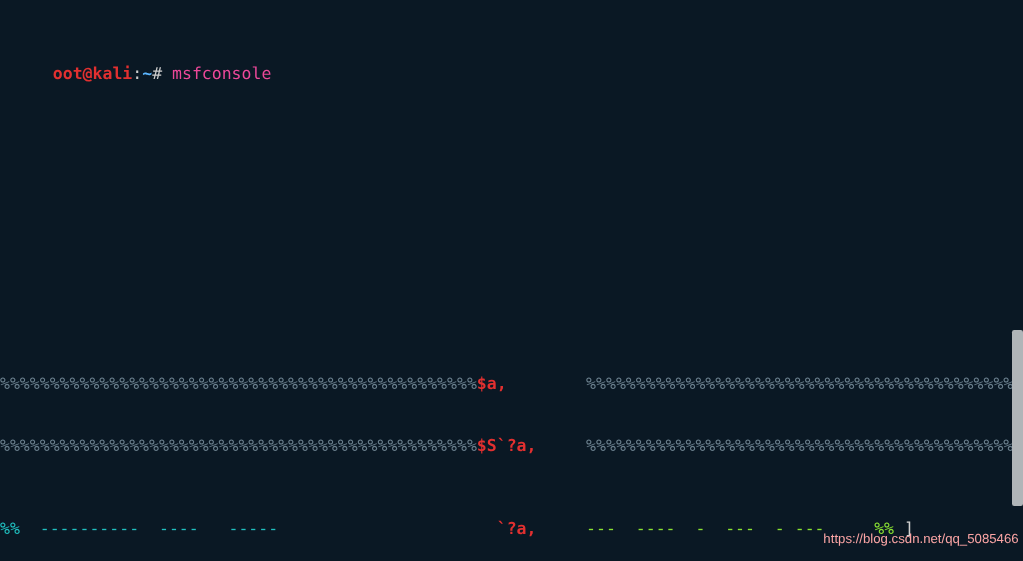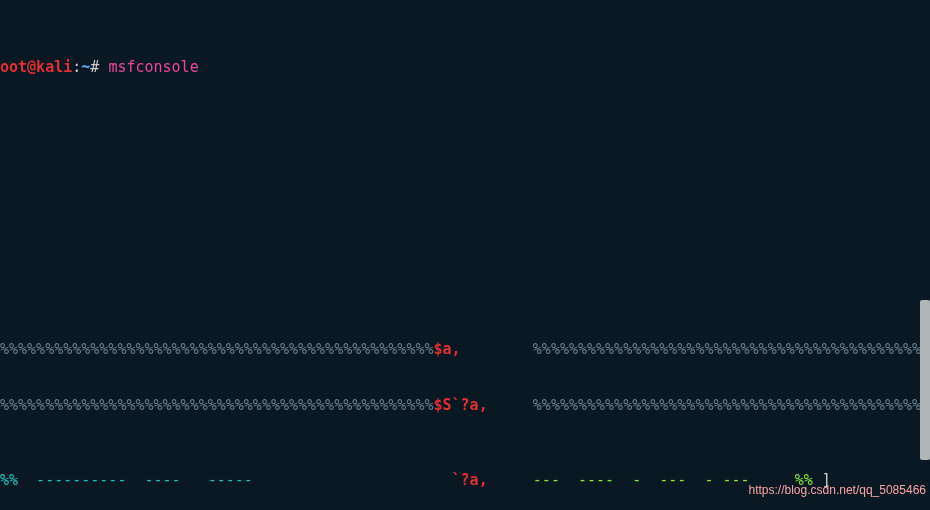--- a/index.html
+++ b/index.html
@@ -19,21 +19,21 @@
     padding: 2px 0 0 0;
     white-space: pre;
   }
   .row { white-space: pre; }
   .redb    { color: #e23030; font-weight: bold; }
   .cyan    { color: #20c0c0; }
   .grey    { color: #6a7f8d; }
   .white   { color: #cfcfcf; }
   .lgreen  { color: #8ae232; }
 
-  .prompt-line .user { color: #e23030; font-weight: bold; }
+  .prompt-line .user { color: #e23030; font-weight: bold; padding-left: 48px; }
   .prompt-line .sep  { color: #cccccc; }
   .prompt-line .path { color: #5bb6ff; font-weight: bold; }
   .prompt-line .sym  { color: #cccccc; }
   .prompt-line .cmd  { color: #ec4899; }
 
   .watermark {
     position: absolute;
     right: 4px;
     bottom: 12px;
     color: #fca5a5;

